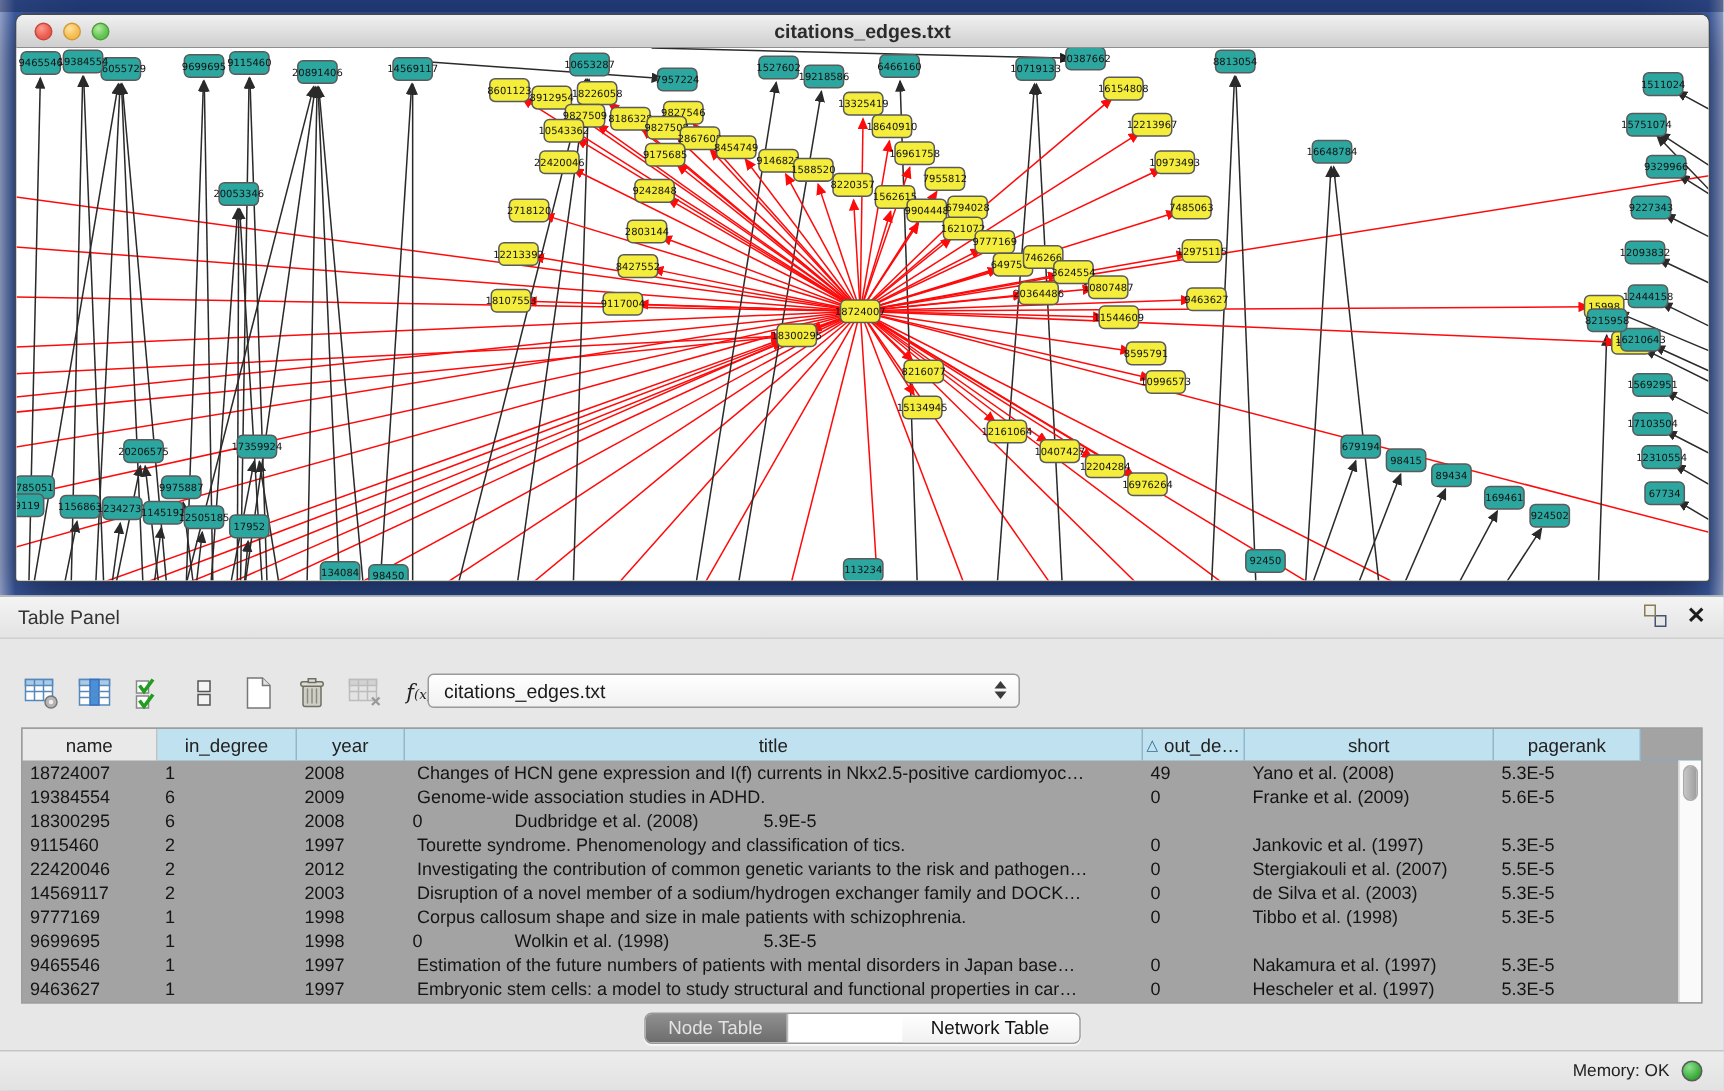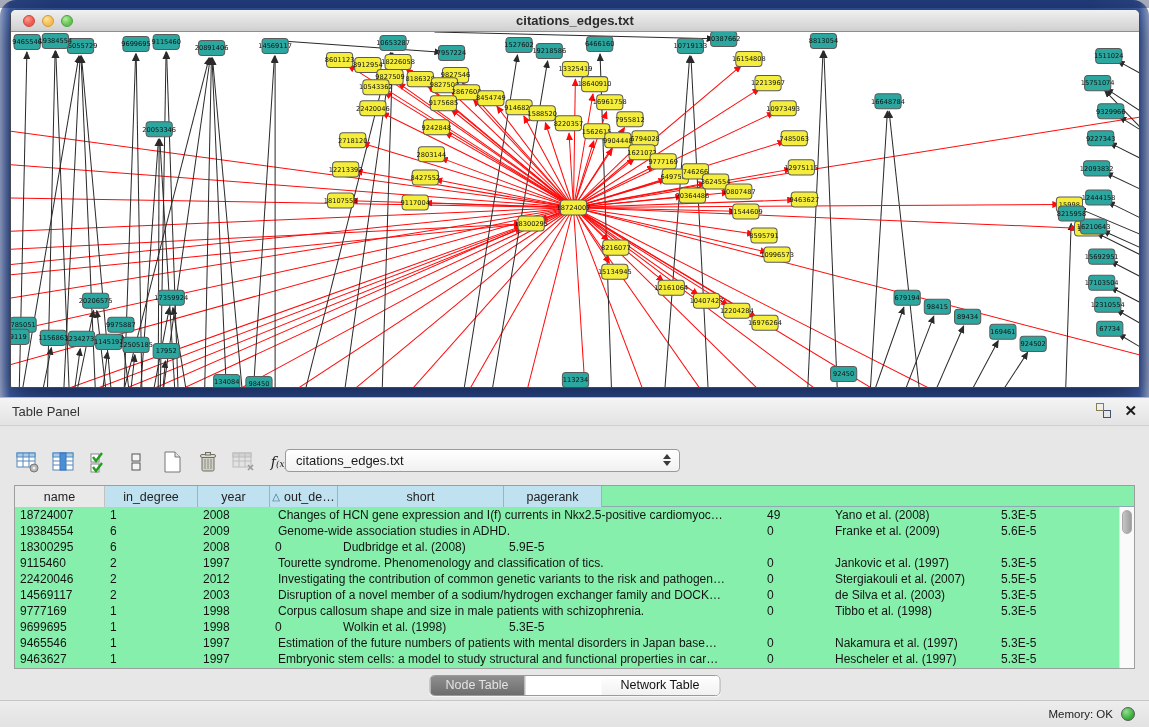--- a/index.html
+++ b/index.html
@@ -1,19 +1,19 @@
 <!DOCTYPE html>
 <html><head>
 <meta charset="utf-8">
 <style>
   * { margin:0; padding:0; box-sizing:border-box; }
   html,body { width:1149px; height:727px; overflow:hidden;
     font-family:"Liberation Sans", sans-serif; }
   .desktop { position:absolute; inset:0;
-    background:linear-gradient(90deg,#93a2c8 0px,#3c5ca3 10px,#30519b 60px,#30519b 1089px,#3c5ca3 1139px,#8f9ec4 1149px);border-radius:16px; }
+    background:linear-gradient(90deg,#93a2c8 0px,#3c5ca3 10px,#30519b 60px,#30519b 1089px,#3c5ca3 1139px,#8f9ec4 1149px); }
   .desktop::before { content:""; position:absolute; left:0; right:0; top:0; height:8px;
     background:rgba(10,20,60,.35); }
 
   
   .gwin { position:absolute; left:10px; top:9px; width:1130px; height:379px;
     border:1px solid #45484d; border-radius:6px 6px 2px 2px;
     box-shadow:0 10px 26px rgba(0,0,10,.5); background:#fff; }
   .titlebar { position:relative; height:22px; border-radius:5px 5px 0 0;
     background:linear-gradient(#f1f1f1,#cfcfcf); border-bottom:1px solid #8e8e8e;
     display:flex; align-items:center; }
@@ -49,21 +49,21 @@
     background:linear-gradient(#ffffff,#f1f1f1); border:1px solid #9a9a9a; border-radius:4px;
     display:flex; align-items:center; font-size:13px; color:#1a1a1a; }
   .combo .cv { margin-left:10px; }
   .combo .arr { position:absolute; right:8px; top:4px; display:flex; flex-direction:column; gap:2px; }
   .combo .arr i { display:block; width:0; height:0; border-left:4px solid transparent; border-right:4px solid transparent; }
   .combo .arr .up { border-bottom:5px solid #3a3a3a; }
   .combo .arr .dn { border-top:5px solid #3a3a3a; }
 
   
   .tbl { position:absolute; left:14px; top:87px; width:1121px; height:184px;
-    background:#86efac; border:1px solid #9e9e9e; overflow:hidden; }
+    background:#a3a3a3; border:1px solid #9e9e9e; overflow:hidden; }
   .thead { display:flex; height:21px; border-bottom:1px solid #8fa8b5; }
   .th { height:21px; font-size:12.5px; color:#222; display:flex; align-items:center;
     justify-content:center; background:#c0e1f0; border-right:1px solid #93b7c9; gap:4px; }
   .th.gray { background:#e9e9e9; border-right:1px solid #c2c2c2; }
   .th .sort { color:#2e6e8e; font-size:10px; }
   .tbody { position:relative; }
   .tr { display:flex; height:16px; line-height:16px; }
   .td { font-size:12px; color:#141414; white-space:nowrap; overflow:hidden; padding-left:5px; }
   .vscroll { position:absolute; right:0; top:21px; bottom:0; width:15px;
     background:#fafafa; border-left:1px solid #e2e2e2; }
@@ -766,20 +766,23 @@
       <div class="thead" id="thead">
           <div class="th gray" style="width: 90px;">
             <span>name</span>
           </div>
           <div class="th" style="width: 93px;">
             <span>in_degree</span>
           </div>
           <div class="th" style="width: 72px;">
             <span>year</span>
           </div>
+          <div class="th" style="width: 492px;">
+            <span>title</span>
+          </div>
           <div class="th" style="width: 68px;">
             <span class="sort">△</span>
             <span>out_de…</span>
           </div>
           <div class="th" style="width: 166px; align-items: center;">
             <span>short</span>
           </div>
           <div class="th" style="width: 98px;">
             <span>pagerank</span>
           </div>

